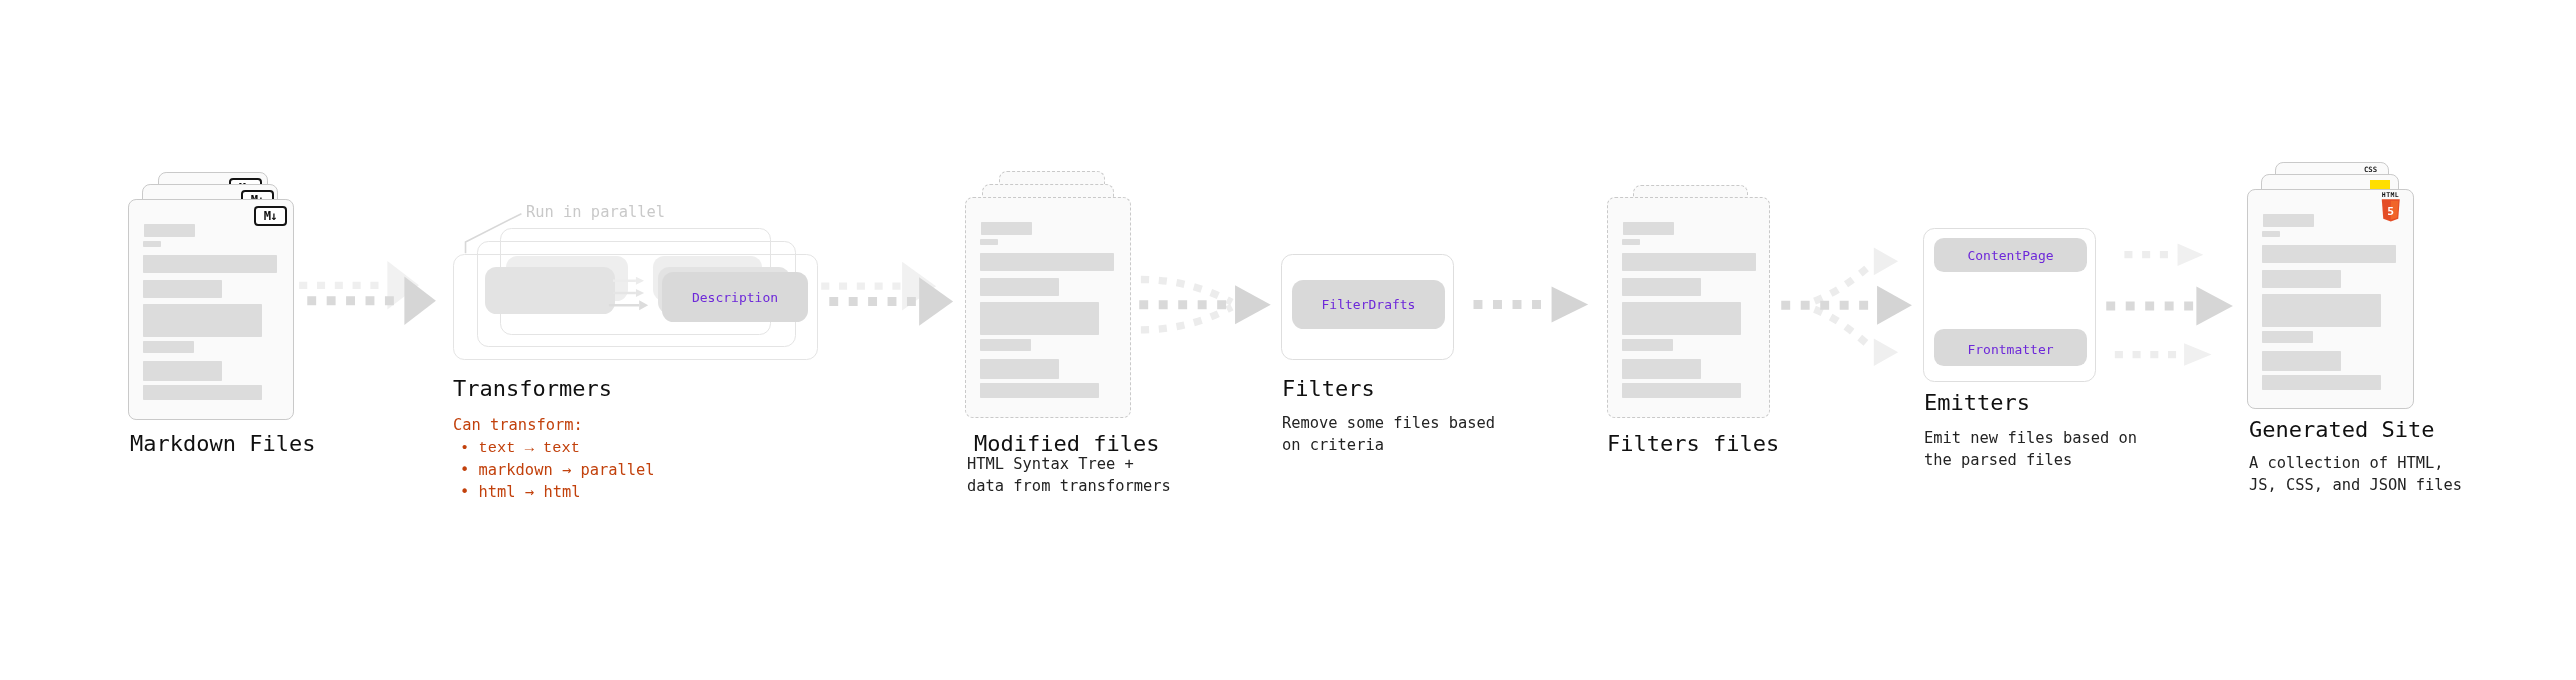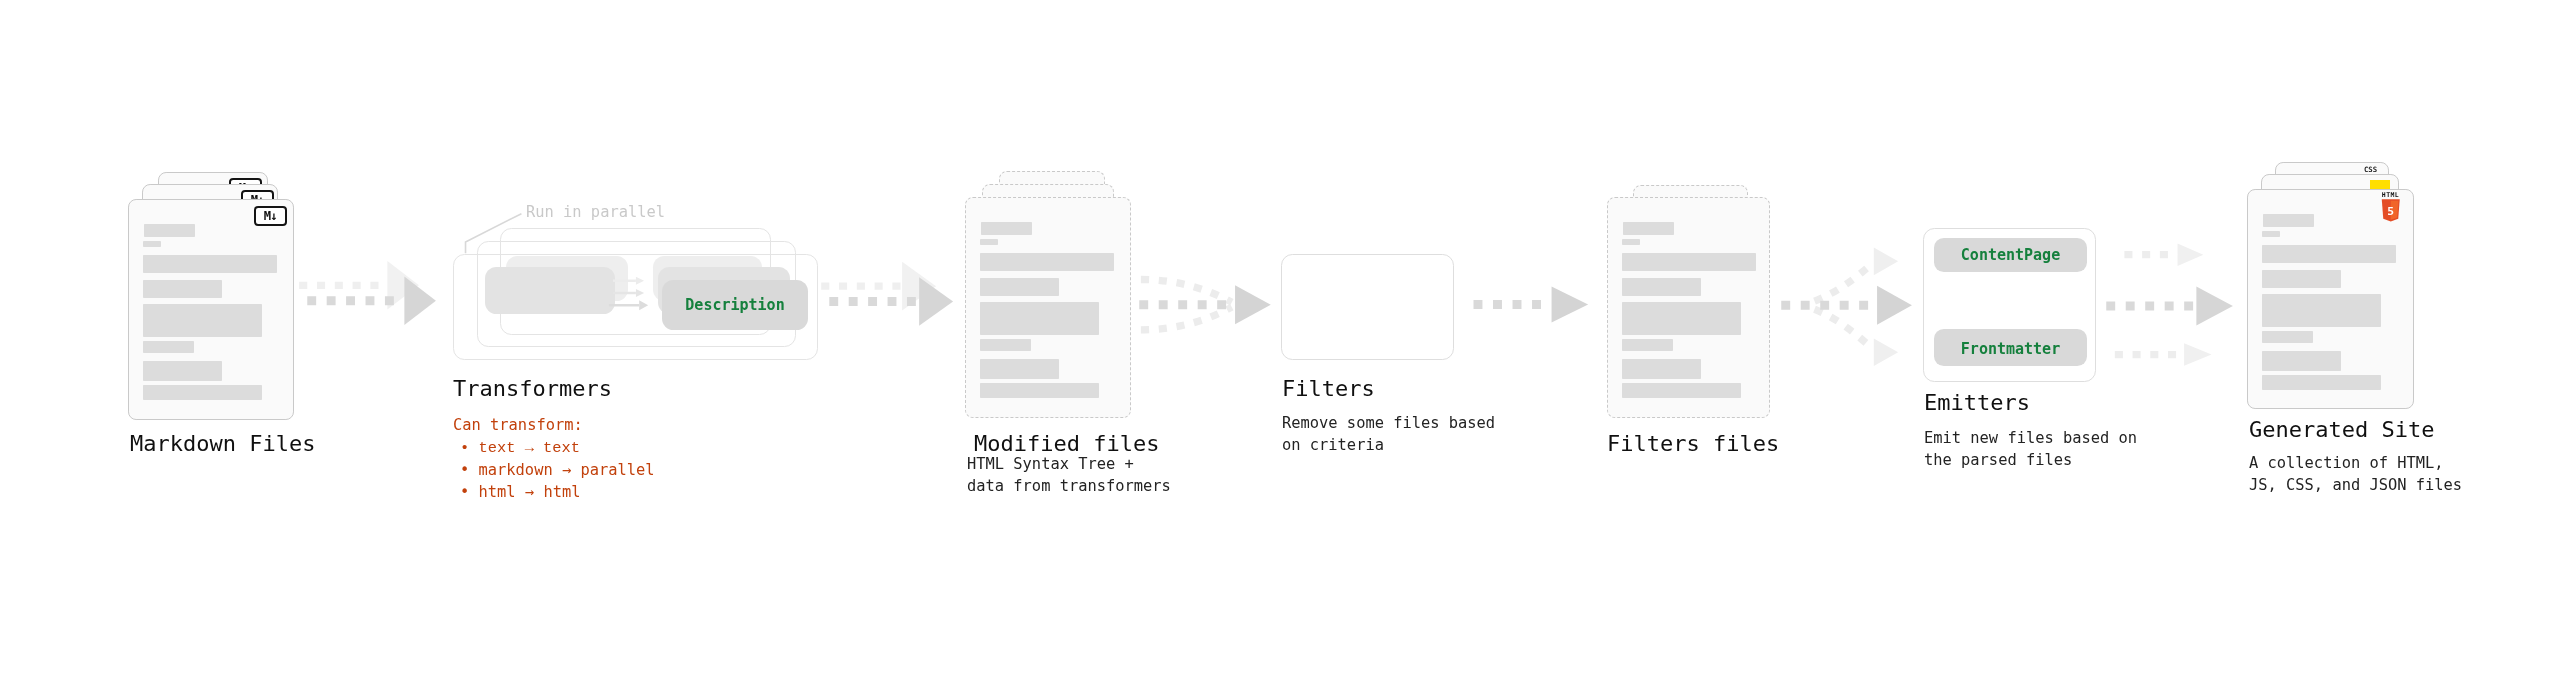--- a/index.html
+++ b/index.html
@@ -23,21 +23,21 @@
   .md-badge{position:absolute;width:32.5px;height:19.5px;background:#fff;border:2px solid #141414;border-radius:4.1px;
     display:flex;align-items:center;justify-content:center;font-size:12.2px;font-weight:bold;color:#111;
     letter-spacing:-0.8px;box-sizing:border-box;}
 
   
   .container-box{position:absolute;border:1.2px solid #e4e4e4;border-radius:11.4px;background:transparent;box-sizing:border-box;}
   .panel{position:absolute;background:#fff;border:1.2px solid #dedede;border-radius:11.4px;box-sizing:border-box;}
 
   
   .pill{position:absolute;background:#d9d9d9;border-radius:11.4px;display:flex;align-items:center;justify-content:center;
-    font-size:15px;color:#15803d;box-sizing:border-box;font-weight:bold;}
+    font-size:13px;color:#6d28d9;box-sizing:border-box;}
   .pill.ghost1{background:#e3e3e3;}
   .pill.ghost2{background:#eeeeee;}
 
   
   .title{position:absolute;font-size:22px;line-height:24.4px;font-weight:500;color:#101010;white-space:nowrap;}
   .caption{position:absolute;font-size:15.4px;line-height:22px;color:#232323;white-space:pre-line;}
   .caption-line{position:absolute;font-size:15.4px;line-height:22px;color:#c2410c;white-space:nowrap;}
   .annotation{position:absolute;font-size:15.4px;color:#c9c9c9;white-space:nowrap;}
 
   .abs{position:absolute;}
@@ -86,21 +86,21 @@
   <div class="annotation" style="left:526px;top:203px;">Run in parallel</div>
 
   <div class="container-box" style="left:500px;top:228px;width:271px;height:107px;"></div>
   <div class="container-box" style="left:477px;top:241px;width:319px;height:106px;"></div>
   <div class="container-box" style="left:453px;top:254px;width:365px;height:106px;"></div>
 
   <div class="pill ghost2" style="left:506px;top:256px;width:122px;height:45px;"></div>
   <div class="pill ghost2" style="left:653px;top:256px;width:109px;height:45px;"></div>
   <div class="pill ghost1" style="left:485px;top:267px;width:130px;height:47px;"></div>
   <div class="pill ghost1" style="left:658px;top:267px;width:132px;height:47px;"></div>
-  <div class="pill" style="left:662px;top:280px;width:146px;height:50px;">Description</div>
+  <div class="pill" style="left:662px;top:272px;width:146px;height:50px;">Description</div>
 
   <svg class="abs" style="left:608px;top:275px;" width="46" height="36" viewBox="0 0 56 44">
     <line x1="6" y1="7" x2="34" y2="7" stroke="#ececec" stroke-width="3"></line>
     <polygon points="34,2 44,7 34,12" fill="#ececec"></polygon>
     <line x1="6" y1="22" x2="34" y2="22" stroke="#e5e5e5" stroke-width="3"></line>
     <polygon points="34,17 44,22 34,27" fill="#e5e5e5"></polygon>
     <line x1="1" y1="37" x2="38" y2="37" stroke="#dcdcdc" stroke-width="3"></line>
     <polygon points="38,31 49,37 38,43" fill="#dcdcdc"></polygon>
   </svg>
 
@@ -134,20 +134,21 @@
 data from transformers</div>
 
   <svg class="abs" style="left:1136px;top:268px;" width="138" height="75" viewBox="0 0 170 92">
     <path d="M 6 14 C 55 14, 92 28, 118 42" fill="none" stroke="#ececec" stroke-width="9" stroke-dasharray="10 12"></path>
     <path d="M 6 76 C 55 76, 92 62, 118 48" fill="none" stroke="#ececec" stroke-width="9" stroke-dasharray="10 12"></path>
     <line x1="4" y1="45" x2="120" y2="45" stroke="#d9d9d9" stroke-width="11" stroke-dasharray="11 13"></line>
     <polygon points="122,21 166,45 122,69" fill="#d4d4d4"></polygon>
   </svg>
 
   <div class="panel" style="left:1281px;top:254px;width:173px;height:106px;"></div>
+  <div class="pill" style="left:1292px;top:280px;width:153px;height:49px;">FilterDrafts</div>
   <div class="title" style="left:1282px;top:377px;">Filters</div>
   <div class="caption" style="left:1282px;top:412px;">Remove some files based
 on criteria</div>
 
   <svg class="abs" style="left:1467px;top:280px;" width="126" height="49" viewBox="0 0 155 60">
     <line x1="8" y1="30" x2="102" y2="30" stroke="#d9d9d9" stroke-width="11" stroke-dasharray="11 13"></line>
     <polygon points="104,8 149,30 104,52" fill="#d4d4d4"></polygon>
   </svg>
 
   <div class="filecard dashed" style="left:1633px;top:185px;width:115px;height:211px;"></div>

